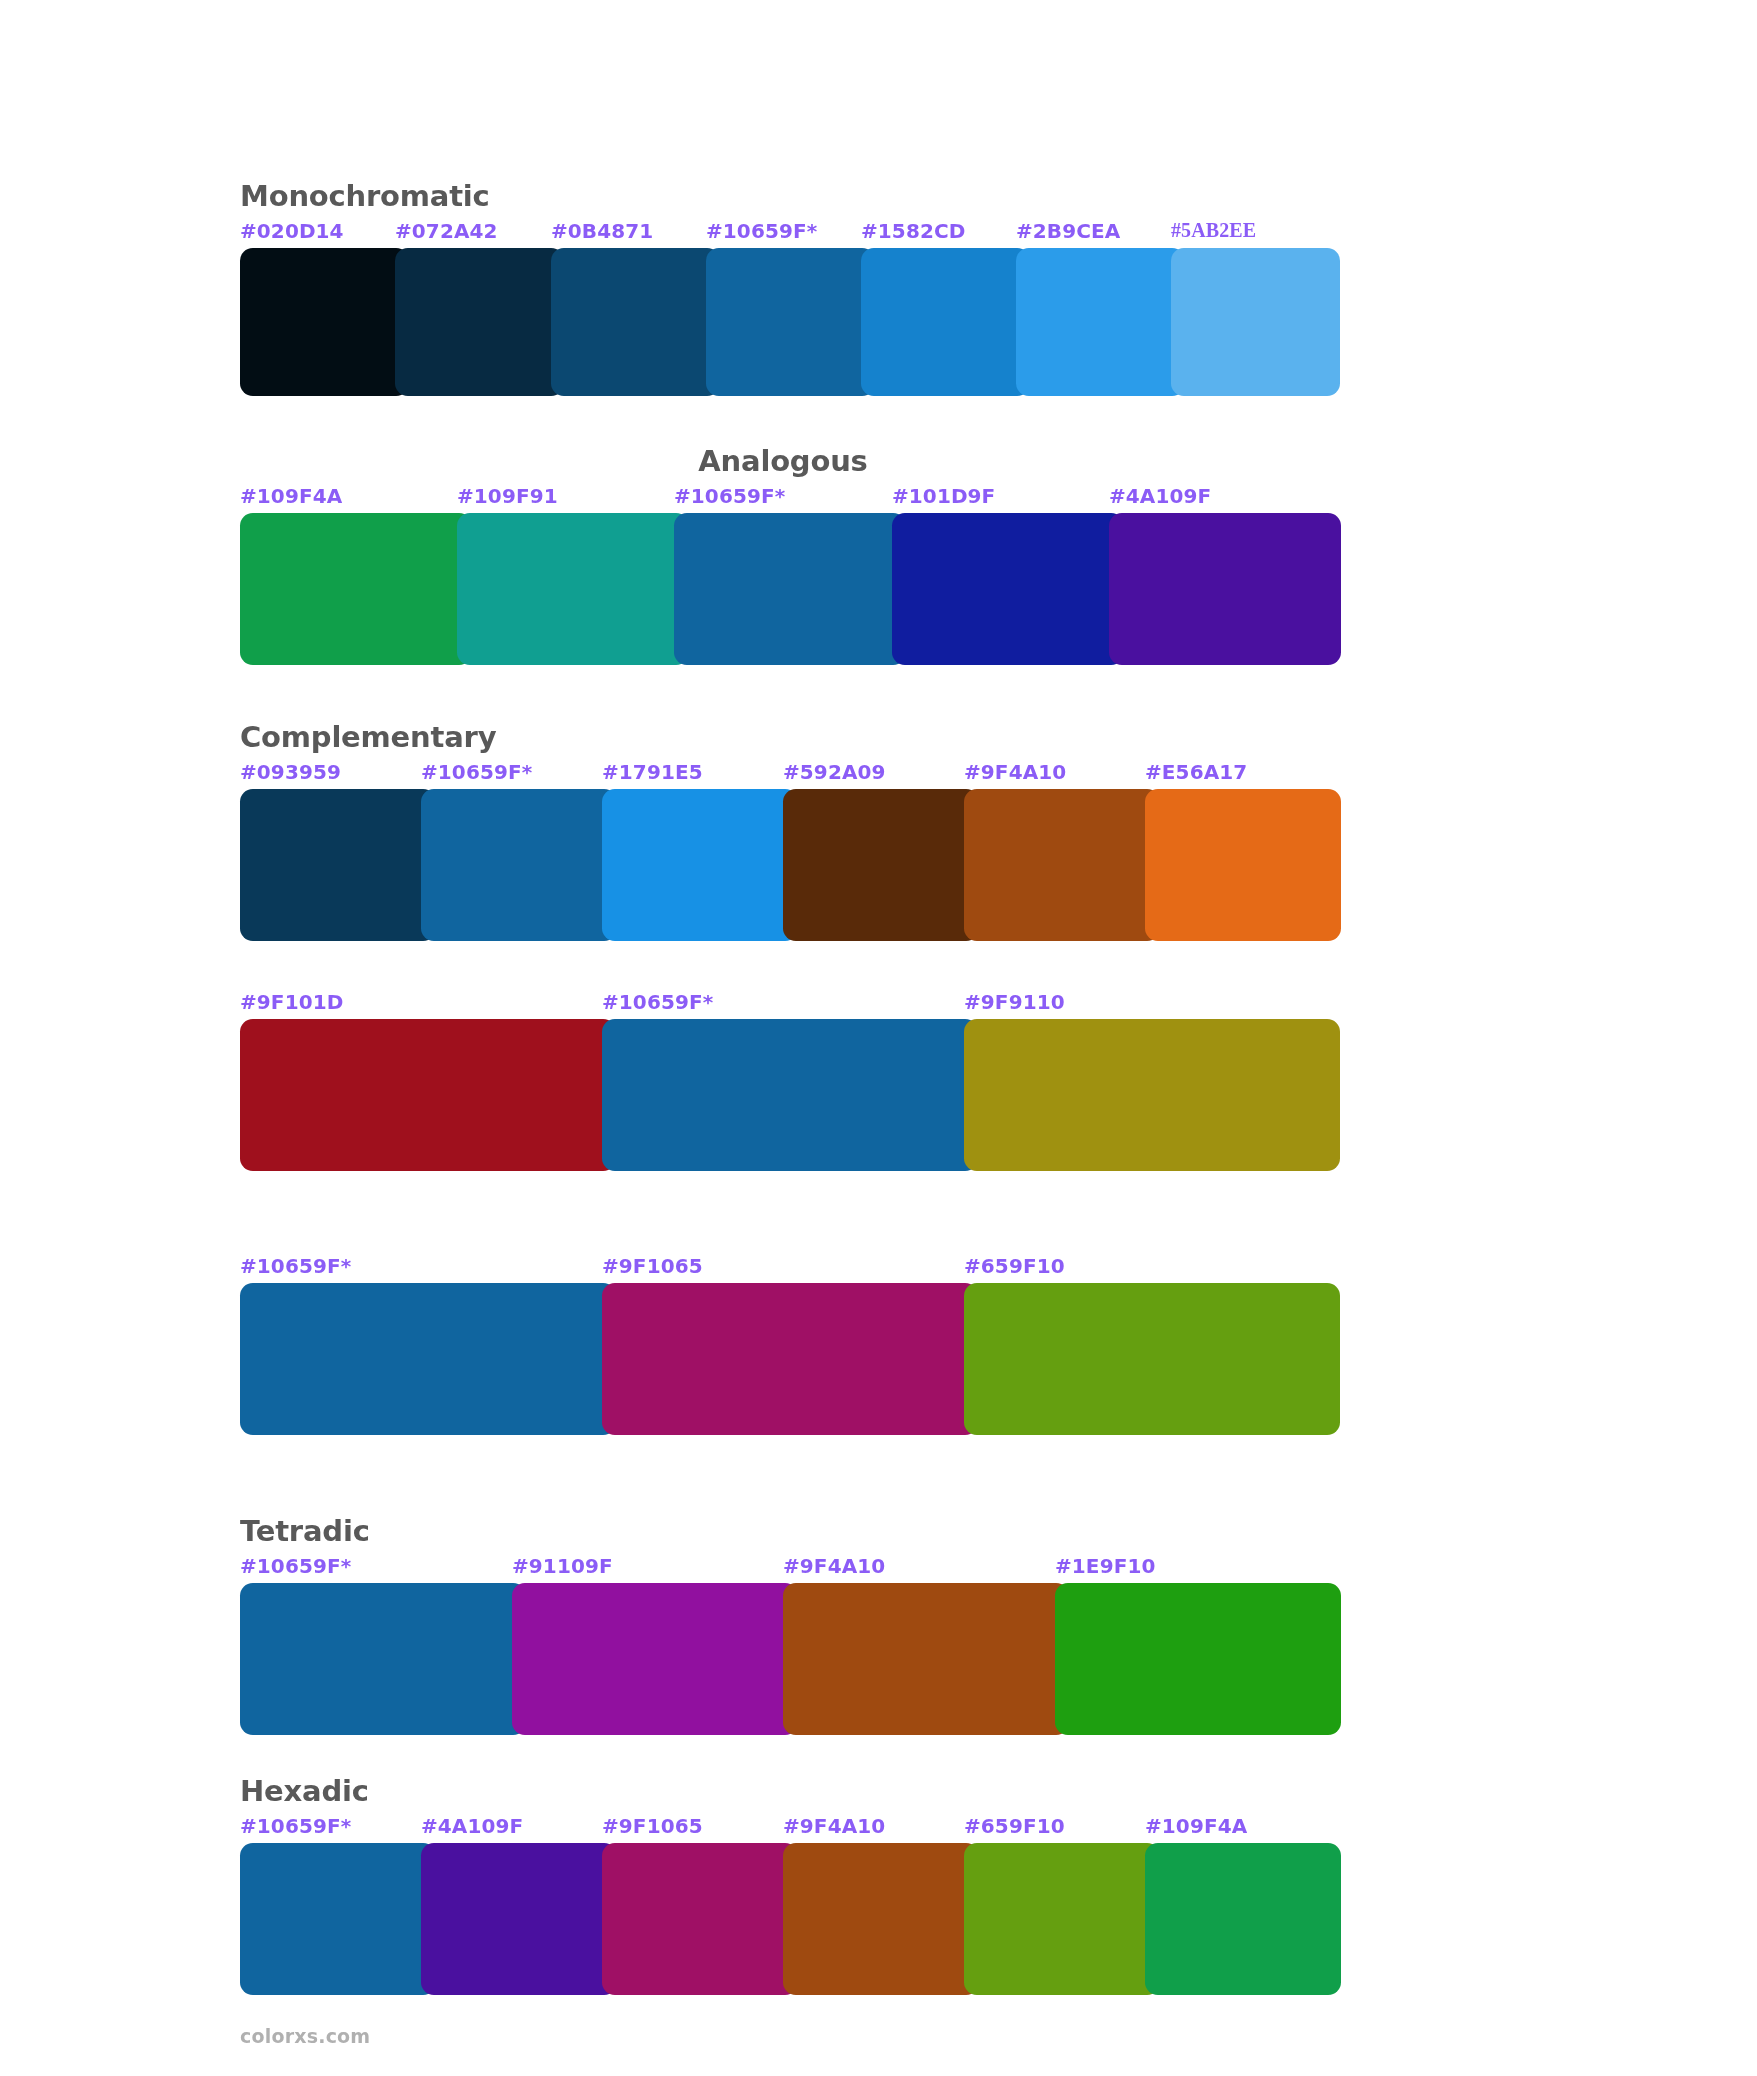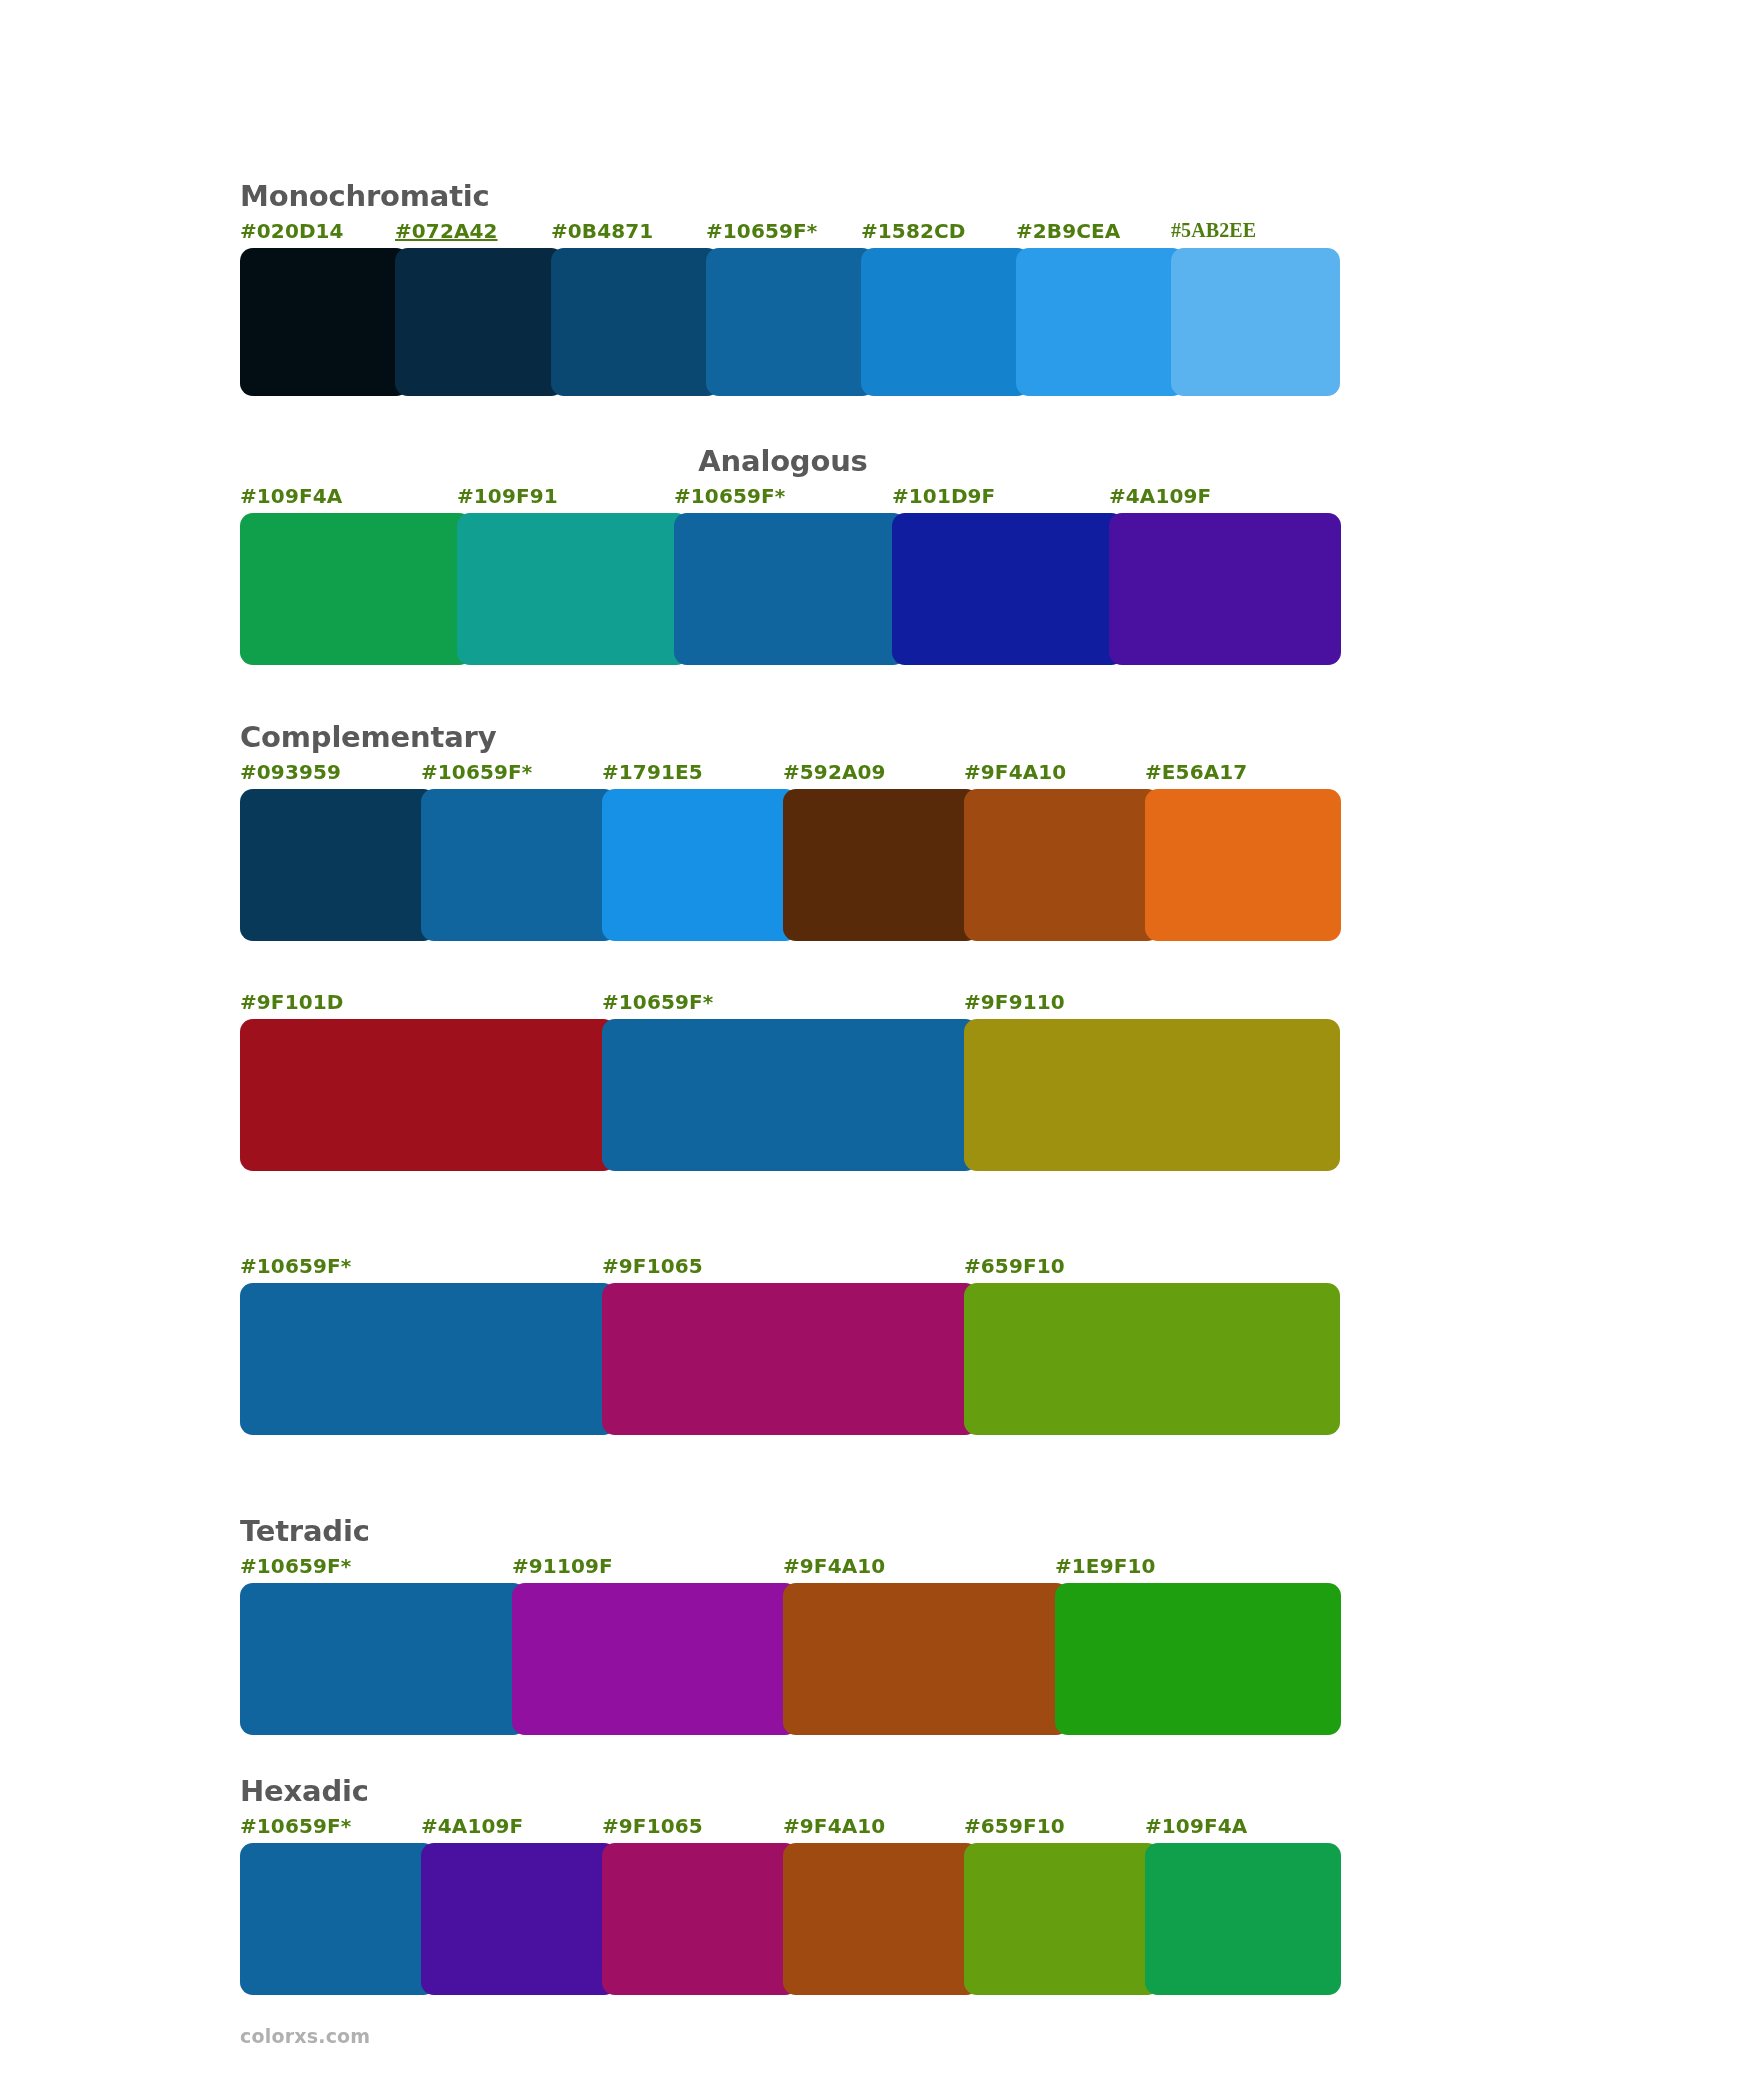--- a/index.html
+++ b/index.html
@@ -87,21 +87,21 @@
     position: relative;
     height: 29px;
     width: 100%;
   }
   .swatch-label {
     position: absolute;
     top: 0;
     font-family: "DejaVu Sans", sans-serif;
     font-size: 20px;
     font-weight: 700;
-    color: #4d7c0f;
+    color: #8b5cf6;
     letter-spacing: 0.1px;
     white-space: nowrap;
   }
   .bars {
     position: relative;
     width: 100%;
   }
   .swatch {
     position: absolute;
     top: 0;
@@ -125,21 +125,21 @@
 
 <div class="page">
 
 
   <div class="sections" id="sections-root">
       <div class="section" style="position: absolute; left: 0px; top: 0px; width: 1086px;">
         <div class="section-title">Monochromatic</div>
         <div class="strip">
           <div class="labels">
             <div class="swatch-label" style="left: 0px;">#020D14</div>
-            <div class="swatch-label" style="left: 155px; text-decoration: underline;">#072A42</div>
+            <div class="swatch-label" style="left: 155px;">#072A42</div>
             <div class="swatch-label" style="left: 311px;">#0B4871</div>
             <div class="swatch-label" style="left: 466px;">#10659F*</div>
             <div class="swatch-label" style="left: 621px;">#1582CD</div>
             <div class="swatch-label" style="left: 776px;">#2B9CEA</div>
             <div class="swatch-label" style="left: 931px; font-family: Liberation Serif, serif;">#5AB2EE</div>
           </div>
           <div class="bars" style="height: 148px;">
             <div class="swatch" title="#020D14" style="left: 0px; width: 169px; height: 148px; background: rgb(2, 13, 20); z-index: 10;"></div>
             <div class="swatch" title="#072A42" style="left: 155px; width: 169px; height: 148px; background: rgb(7, 42, 66); z-index: 11;"></div>
             <div class="swatch" title="#0B4871" style="left: 311px; width: 169px; height: 148px; background: rgb(11, 72, 113); z-index: 12;"></div>

